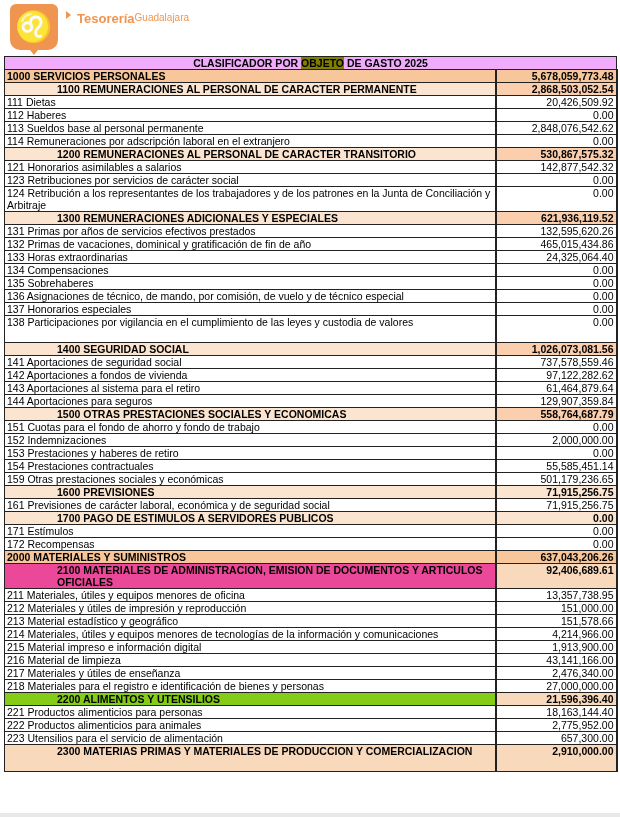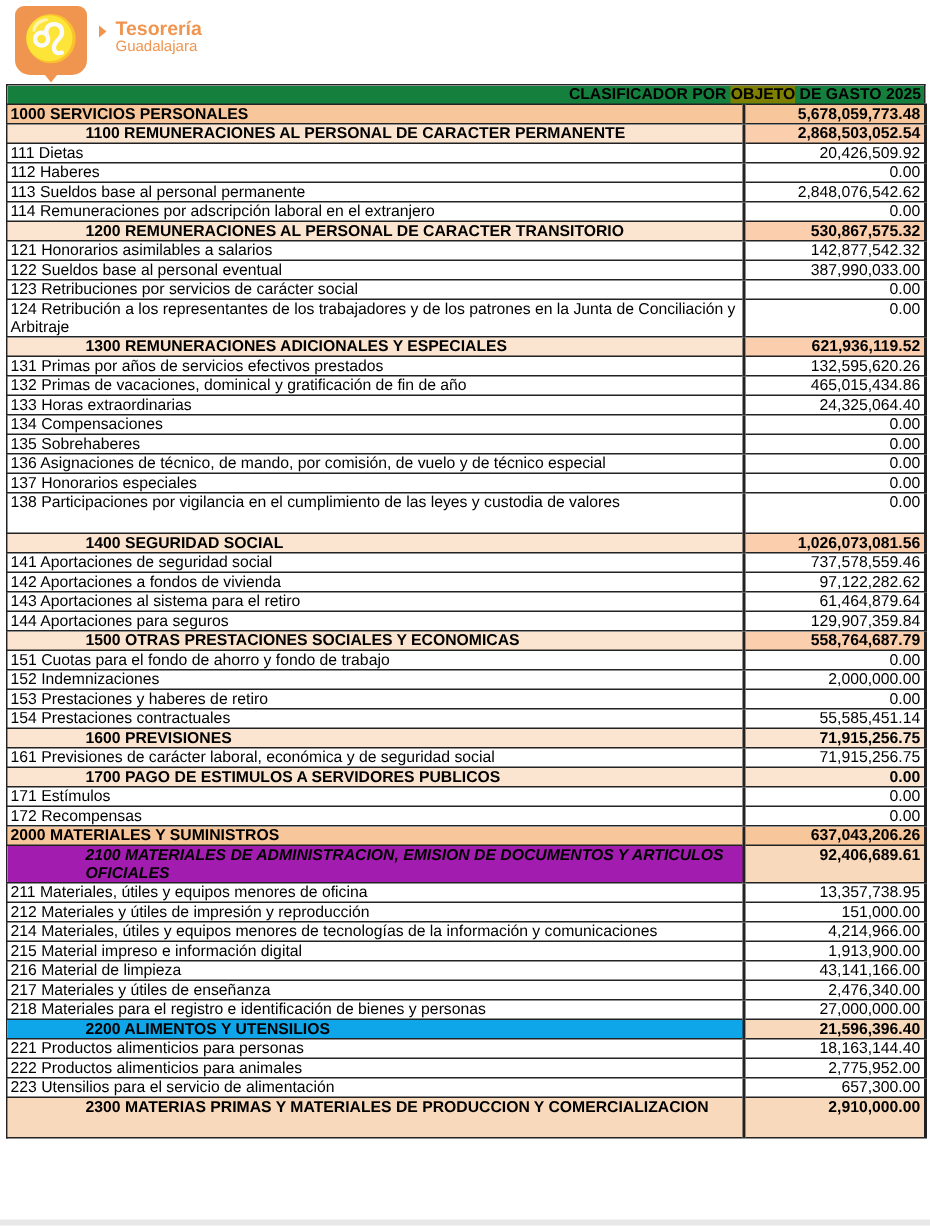--- a/index.html
+++ b/index.html
@@ -3,27 +3,27 @@
 <meta charset="utf-8">
 <style>
   html,body{margin:0;padding:0;background:#ffffff;}
   body{width:620px;height:817px;position:relative;overflow:hidden;font-family:"Liberation Sans",sans-serif;}
   .header{position:absolute;left:10px;top:4px;height:50px;display:flex;align-items:flex-start;}
   .shield{width:48px;height:46px;background:#f0954f;border-radius:6px 6px 10px 10px;position:relative;display:flex;align-items:center;justify-content:center;}
   .shield:after{content:"";position:absolute;bottom:-5px;left:20px;border-left:4px solid transparent;border-right:4px solid transparent;border-top:5px solid #f0954f;}
   .lion{color:#fff;font-size:30px;line-height:1;}
   .brand{margin-left:8px;margin-top:8px;display:flex;align-items:center;}
   .arrow{width:0;height:0;border-top:4px solid transparent;border-bottom:4px solid transparent;border-left:5px solid #f0954f;margin-right:6px;margin-top:-8px;}
-  .brand-text{display:flex;flex-direction:column;}
+  .brand-text{display:flex;flex-direction:row;}
   .brand-title{color:#f0954f;font-weight:bold;font-size:13px;line-height:14px;}
   .brand-sub{color:#f0954f;font-size:10px;line-height:12px;}
   table{position:absolute;left:4px;top:56px;width:612px;border-collapse:collapse;table-layout:fixed;font-size:10.5px;}
   td{border:1px solid #222;padding:0 2px;height:12px;line-height:12px;white-space:nowrap;overflow:hidden;}
   td.num{text-align:right;border-left:2px solid #222;border-right:2px solid #222;}
-  tr.title td{background:#15803d;text-align:right;font-weight:bold;border:1.5px solid #222;}
+  tr.title td{background:#f0abfc;text-align:center;font-weight:bold;border:1.5px solid #222;}
   .hl{background:#7f7f00;}
   tr.l1 td{background:#f7c69a;font-weight:bold;}
   tr.l2 td.lbl{background:#fbe5d0;font-weight:bold;padding-left:52px;}
   tr.l2 td.num{background:#fbcfae;font-weight:bold;}
   tr.l2b td{background:#f9d9bc;font-weight:bold;}
   tr.l2b td.lbl{padding-left:52px;}
   tr.wrap td{white-space:normal;vertical-align:top;height:auto;}
   tr.tall td{height:26px;vertical-align:top;}
   .bottom-bar{position:absolute;left:0;bottom:0;width:620px;height:4px;background:#e8e8e8;}
 </style>
@@ -78,24 +78,20 @@
       </tr>
       <tr class="l2">
         <td class="lbl">1200 REMUNERACIONES AL PERSONAL DE CARACTER TRANSITORIO</td>
         <td class="num">530,867,575.32</td>
       </tr>
       <tr class="">
         <td class="lbl">121 Honorarios asimilables a salarios</td>
         <td class="num">142,877,542.32</td>
       </tr>
       <tr class="">
-        <td class="lbl">122 Sueldos base al personal eventual</td>
-        <td class="num">387,990,033.00</td>
-      </tr>
-      <tr class="">
         <td class="lbl">123 Retribuciones por servicios de carácter social</td>
         <td class="num">0.00</td>
       </tr>
       <tr class="wrap">
         <td class="lbl">124 Retribución a los representantes de los trabajadores y de los patrones en la Junta de Conciliación y Arbitraje</td>
         <td class="num">0.00</td>
       </tr>
       <tr class="l2">
         <td class="lbl">1300 REMUNERACIONES ADICIONALES Y ESPECIALES</td>
         <td class="num">621,936,119.52</td>
@@ -164,20 +160,24 @@
         <td class="lbl">152 Indemnizaciones</td>
         <td class="num">2,000,000.00</td>
       </tr>
       <tr class="">
         <td class="lbl">153 Prestaciones y haberes de retiro</td>
         <td class="num">0.00</td>
       </tr>
       <tr class="">
         <td class="lbl">154 Prestaciones contractuales</td>
         <td class="num">55,585,451.14</td>
+      </tr>
+      <tr class="">
+        <td class="lbl">159 Otras prestaciones sociales y económicas</td>
+        <td class="num">501,179,236.65</td>
       </tr>
       <tr class="l2">
         <td class="lbl" style="background: rgb(251, 229, 208);">1600  PREVISIONES</td>
         <td class="num" style="background: rgb(251, 229, 208);">71,915,256.75</td>
       </tr>
       <tr class="">
         <td class="lbl">161 Previsiones de carácter laboral, económica y de seguridad social</td>
         <td class="num">71,915,256.75</td>
       </tr>
       <tr class="l2">
@@ -190,53 +190,57 @@
       </tr>
       <tr class="">
         <td class="lbl">172 Recompensas</td>
         <td class="num">0.00</td>
       </tr>
       <tr class="l1">
         <td class="lbl">2000 MATERIALES Y SUMINISTROS</td>
         <td class="num">637,043,206.26</td>
       </tr>
       <tr class="l2b wrap">
-        <td class="lbl" style="background: #a21caf; font-style: italic;">2100  MATERIALES DE ADMINISTRACION, EMISION DE DOCUMENTOS Y ARTICULOS OFICIALES</td>
+        <td class="lbl" style="background: #ec4899;">2100  MATERIALES DE ADMINISTRACION, EMISION DE DOCUMENTOS Y ARTICULOS OFICIALES</td>
         <td class="num" style="background: rgb(249, 217, 188); vertical-align: top;">92,406,689.61</td>
       </tr>
       <tr class="">
         <td class="lbl">211 Materiales, útiles y equipos menores de oficina</td>
         <td class="num">13,357,738.95</td>
       </tr>
       <tr class="">
         <td class="lbl">212 Materiales y útiles de impresión y reproducción</td>
         <td class="num">151,000.00</td>
       </tr>
       <tr class="">
+        <td class="lbl">213 Material estadístico y geográfico</td>
+        <td class="num">151,578.66</td>
+      </tr>
+      <tr class="">
         <td class="lbl">214 Materiales, útiles y equipos menores de tecnologías de la información y comunicaciones</td>
         <td class="num">4,214,966.00</td>
       </tr>
       <tr class="">
         <td class="lbl">215 Material impreso e información digital</td>
         <td class="num">1,913,900.00</td>
       </tr>
       <tr class="">
         <td class="lbl">216 Material de limpieza</td>
         <td class="num">43,141,166.00</td>
       </tr>
       <tr class="">
         <td class="lbl">217 Materiales y útiles de enseñanza</td>
         <td class="num">2,476,340.00</td>
       </tr>
       <tr class="">
         <td class="lbl">218 Materiales para el registro e identificación de bienes y personas</td>
         <td class="num">27,000,000.00</td>
       </tr>
       <tr class="l2b">
-        <td class="lbl" style="background: #0ea5e9;">2200  ALIMENTOS Y UTENSILIOS</td>
+        <td class="lbl" style="background: #84cc16;">2200  ALIMENTOS Y UTENSILIOS</td>
         <td class="num" style="background: rgb(249, 217, 188); vertical-align: top;">21,596,396.40</td>
       </tr>
       <tr class="">
         <td class="lbl">221 Productos alimenticios para personas</td>
         <td class="num">18,163,144.40</td>
       </tr>
       <tr class="">
         <td class="lbl">222 Productos alimenticios para animales</td>
         <td class="num">2,775,952.00</td>
       </tr>

